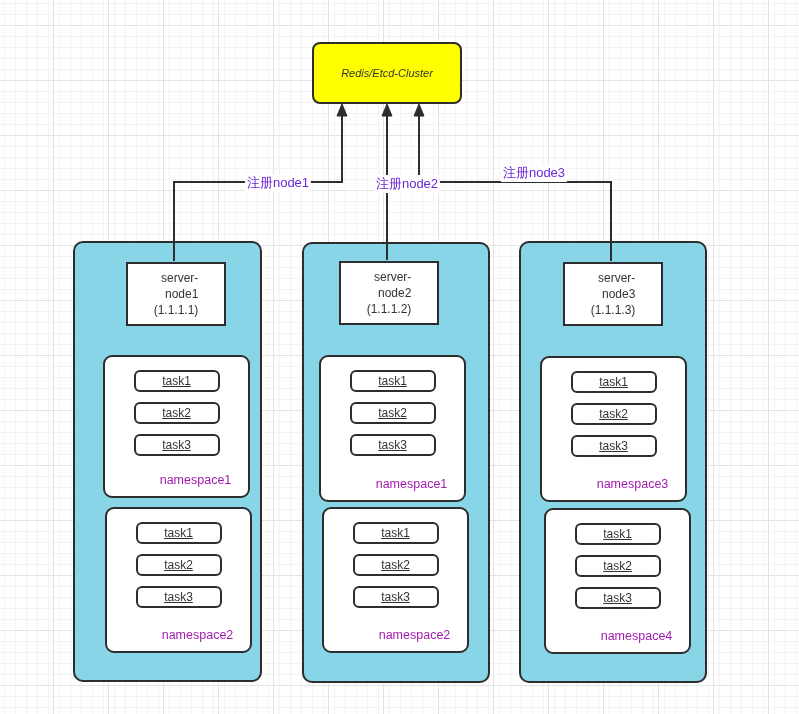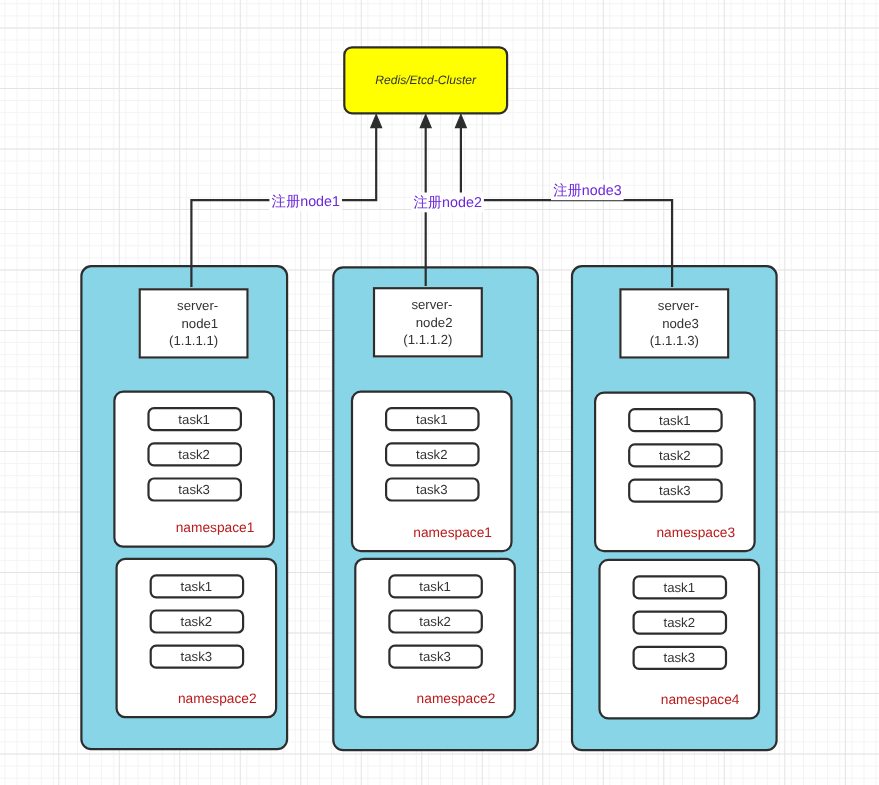--- a/index.html
+++ b/index.html
@@ -25,33 +25,33 @@
   .cluster {
     left:312px; top:42px; width:150px; height:62px;
     background:#ffff00; border-radius:8px; font-size:11px;font-style:italic;
   }
   .column { background:#87d5e6; border-radius:10px; }
   .col1 { left:73px;  top:241px; width:189px; height:441px; }
   .col2 { left:302px; top:242px; width:188px; height:441px; }
   .col3 { left:519px; top:241px; width:188px; height:442px; }
   .server { width:100px; height:64px; border-radius:0;text-align:right; }
   .server span { white-space:pre-line; }
-  .namespace { border-radius:9px; display:block; padding-top:13px; }
+  .namespace { border-radius:9px; display:block; padding-top:13px;text-decoration:underline; }
   .task {
     position:relative; width:86px; height:22px; margin:0 auto;
     box-sizing:border-box; border:2px solid #2d2d2d; border-radius:6px;
     background:#ffffff; display:flex; align-items:center; justify-content:center;
     font-size:12px; color:#333333;
   }
   .task + .task { margin-top:10px; }
   .task + .task + .task { }
   .ns-label {
     position:absolute; bottom:7px; left:50%;
     transform:translateX(calc(-50% + 19px));
-    font-size:12.5px; color:#b91c1c; white-space:nowrap;
+    font-size:12.5px; color:#a21caf; white-space:nowrap;
   }
   .edges { position:absolute; left:0; top:0; width:799px; height:714px; }
   .edges path { fill:none; stroke:#2d2d2d; stroke-width:2; }
   .edges polygon { fill:#2d2d2d; stroke:#2d2d2d; }
   .edge-label {
     position:absolute; transform:translate(-50%,-50%);
     background:#ffffff; padding:0 2px; font-size:13px;
     color:#6d28d9; white-space:nowrap;margin-left:20px;
   }
 </style>

